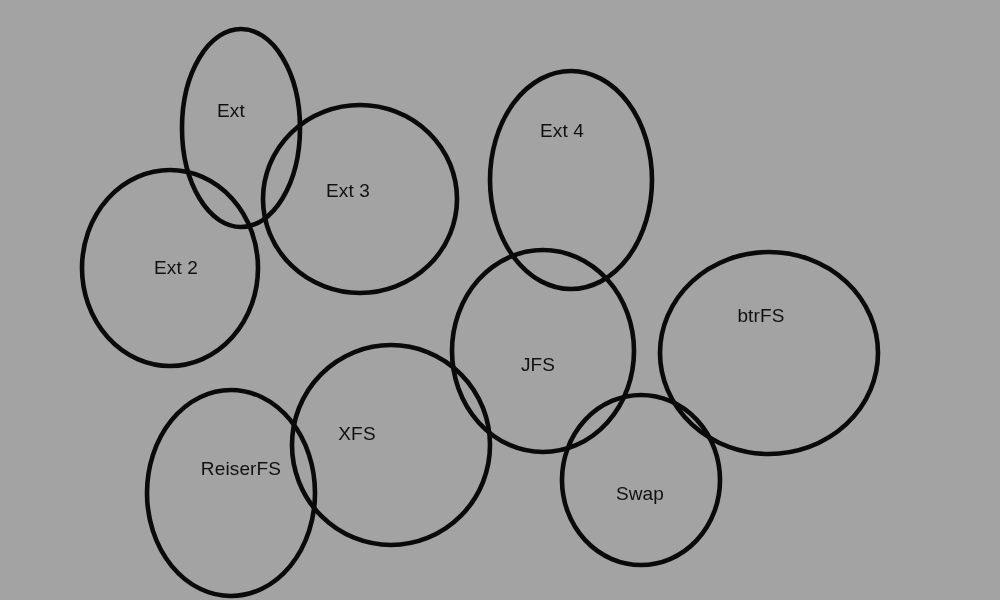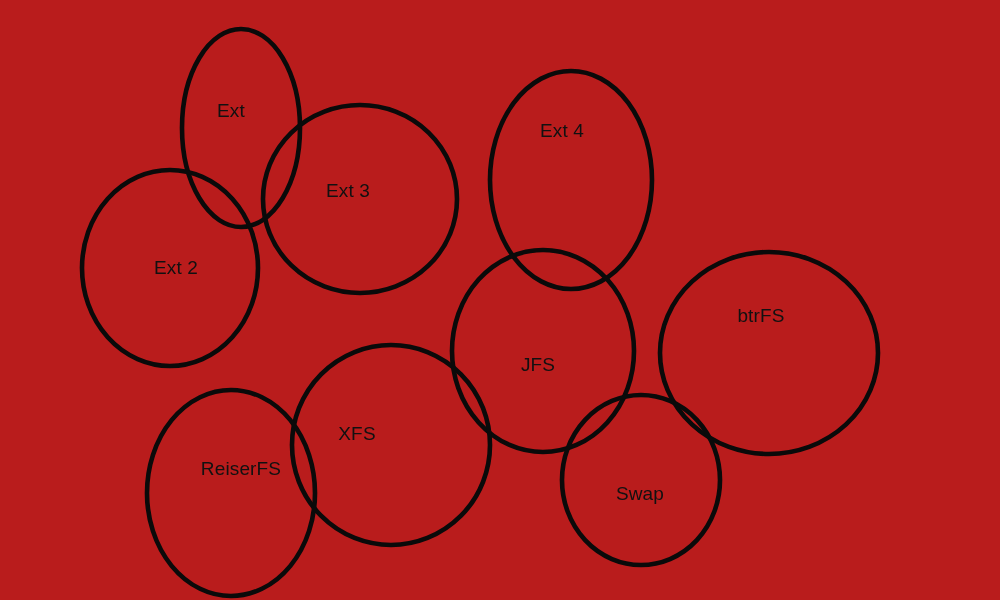--- a/index.html
+++ b/index.html
@@ -39,21 +39,21 @@
     fill: #111111;
     text-anchor: middle;
     dominant-baseline: middle;
     letter-spacing: 0.15px;
     paint-order: stroke;
   }
 </style>
 </head>
 <body>
 
-<div id="canvas-wrap" style="background: #b91c1c;">
+<div id="canvas-wrap" style="background: #a3a3a3;">
   <svg id="diagram-svg" viewBox="0 0 1000 600">
     <g id="shape-outlines">
         <ellipse class="shape-outline" cx="241" cy="128" rx="59" ry="99" stroke="#0a0a0a" stroke-width="4.6"></ellipse>
         <ellipse class="shape-outline" cx="170" cy="268" rx="88" ry="98" stroke="#0a0a0a" stroke-width="4.6"></ellipse>
         <ellipse class="shape-outline" cx="360" cy="199" rx="97" ry="94" stroke="#0a0a0a" stroke-width="4.6"></ellipse>
         <ellipse class="shape-outline" cx="571" cy="180" rx="81" ry="109" stroke="#0a0a0a" stroke-width="4.6"></ellipse>
         <ellipse class="shape-outline" cx="543" cy="351" rx="91" ry="101" stroke="#0a0a0a" stroke-width="4.6"></ellipse>
         <ellipse class="shape-outline" cx="769" cy="353" rx="109" ry="101" stroke="#0a0a0a" stroke-width="4.6"></ellipse>
         <ellipse class="shape-outline" cx="391" cy="445" rx="99" ry="100" stroke="#0a0a0a" stroke-width="4.6"></ellipse>
         <ellipse class="shape-outline" cx="231" cy="493" rx="84" ry="103" stroke="#0a0a0a" stroke-width="4.6"></ellipse>

